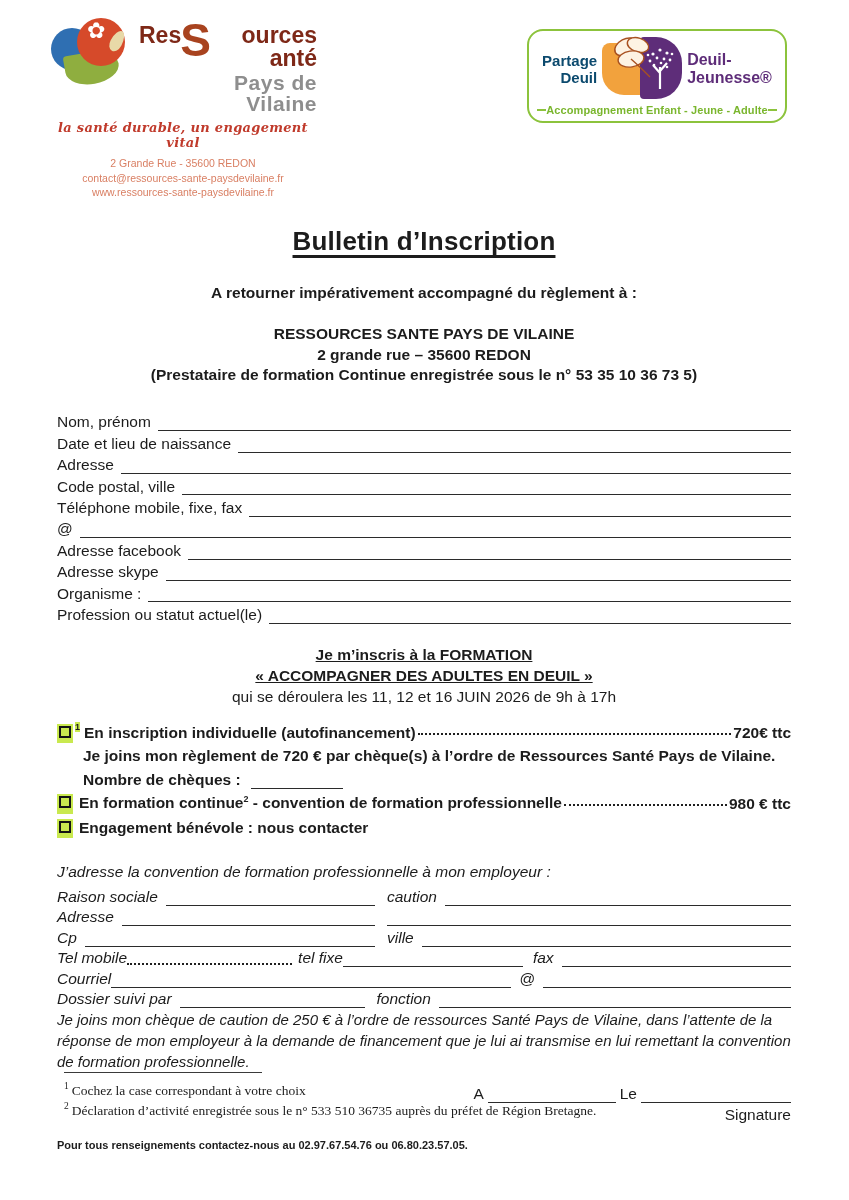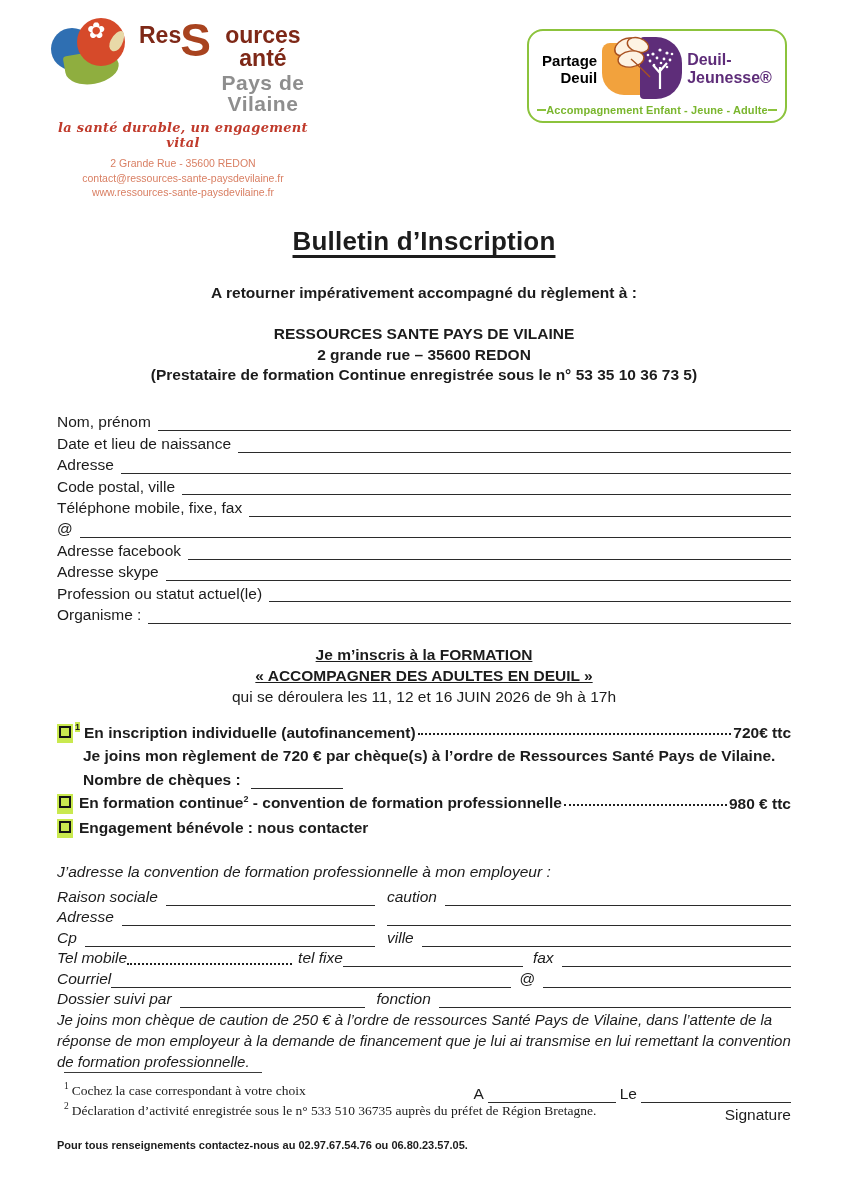--- a/index.html
+++ b/index.html
@@ -14,32 +14,32 @@
   
   .header { display:flex; justify-content:space-between; align-items:flex-start; }
   .logo-left { width:268px; text-align:center; margin-left:-8px; }
   .ll-top { display:flex; align-items:flex-start; justify-content:center; gap:4px; }
   .logo-mark { position:relative; width:86px; height:74px; flex:0 0 auto; }
   .circ-blue { position:absolute; left:2px; top:12px; width:42px; height:42px; border-radius:50%; background:#2f6fb2; }
   .leaf-green { position:absolute; left:16px; top:36px; width:54px; height:32px; background:#8fae3f; border-radius:4px 60% 60% 60%; transform:rotate(-10deg); }
   .circ-red { position:absolute; left:28px; top:2px; width:48px; height:48px; border-radius:50%; background:#d64a2a; }
   .flower-white { position:absolute; left:38px; top:4px; color:#ffffff; font-size:22px; line-height:1; }
   .petal-tan { position:absolute; left:62px; top:14px; width:12px; height:22px; background:#e8d9a8; border-radius:50% 50% 50% 50%/60% 60% 40% 40%; transform:rotate(28deg); }
-  .brand { position:relative; text-align:center; padding-top:6px; }
+  .brand { position:relative; text-align:right; padding-top:6px; }
   .brand-row { display:flex; align-items:flex-start; }
   .brand-res { font-size:23px; font-weight:bold; color:#7e2817; line-height:1; margin-top:2px; }
   .brand-bigS { font-size:46px; font-weight:bold; color:#a8431f; line-height:0.8; margin:0 -2px 0 -1px; }
   .brand-col { display:flex; flex-direction:column; font-size:23px; font-weight:bold; color:#7e2817; line-height:1.02; margin-top:2px; }
   .brand-pays { font-size:21px; color:#8e8e8e; line-height:1; margin-top:1px; letter-spacing:0.5px; }
   .tagline { color:#c03a2b; font-family:"DejaVu Serif", serif; font-style:italic; font-weight:bold; font-size:13px; margin-top:6px; letter-spacing:0.3px; }
   .ll-addr { color:#d97f63; font-size:10.5px; line-height:1.4; margin-top:6px; }
 
   .logo-right { width:260px; border:2px solid #8cc33c; border-radius:16px; padding:6px 8px 5px; margin-top:13px; margin-right:4px; }
   .lr-top { display:flex; align-items:center; justify-content:center; gap:3px; }
-  .partage { color:#000000; font-weight:bold; font-size:15px; line-height:1.15; text-align:right; white-space:pre-line; }
+  .partage { color:#0c4a6e; font-weight:bold; font-size:15px; line-height:1.15; text-align:right; white-space:pre-line; }
   .lr-mark { position:relative; width:84px; height:64px; flex:0 0 auto; }
   .orange-sq { position:absolute; left:2px; top:6px; width:50px; height:52px; background:#f2a23d; border-radius:8px 8px 8px 22px; }
   .purple-d { position:absolute; right:2px; top:0; width:42px; height:62px; background:#5e2d79; border-radius:4px 26px 26px 4px; }
   .lr-flower { position:absolute; left:6px; top:-4px; }
   .deuilj { color:#5e2d79; font-weight:bold; font-size:16px; line-height:1.1; text-align:left; white-space:pre-line; }
   .lr-bottom { display:flex; align-items:center; gap:0; margin-top:3px; }
   .lr-dash { flex:1; height:2px; background:#8cc33c; }
   .lr-sub { color:#7ab62e; font-weight:bold; font-size:11px; white-space:nowrap; letter-spacing:0.1px; }
 
   
@@ -213,25 +213,25 @@
     </div>
     <div class="field">
       <span class="lbl">Adresse facebook</span>
         <span class="wline"></span>
     </div>
     <div class="field">
       <span class="lbl">Adresse skype</span>
         <span class="wline"></span>
     </div>
     <div class="field">
+      <span class="lbl">Organisme :</span>
+        <span class="wline"></span>
+    </div>
+    <div class="field">
       <span class="lbl">Profession ou statut actuel(le)</span>
-        <span class="wline"></span>
-    </div>
-    <div class="field">
-      <span class="lbl">Organisme :</span>
         <span class="wline"></span>
     </div>
   </div>
 
   <div class="formation">
     <div class="b">Je m’inscris à la FORMATION</div>
     <div class="b">« ACCOMPAGNER DES ADULTES EN DEUIL »</div>
     <div>qui se déroulera les 11, 12 et 16 JUIN 2026 de 9h à 17h</div>
   </div>
 

